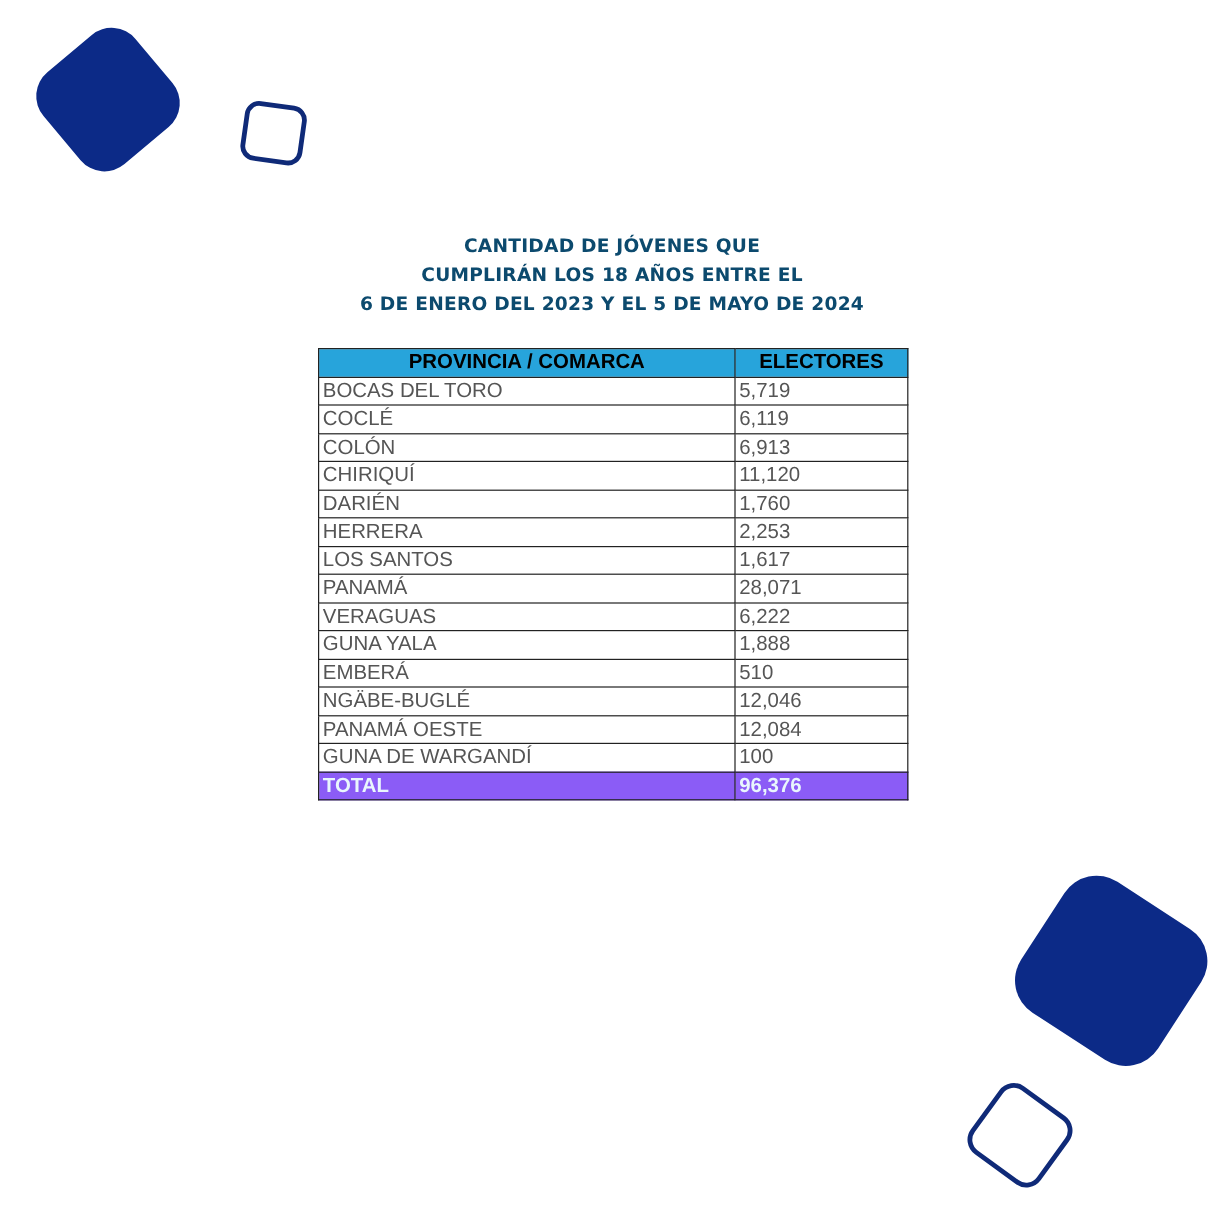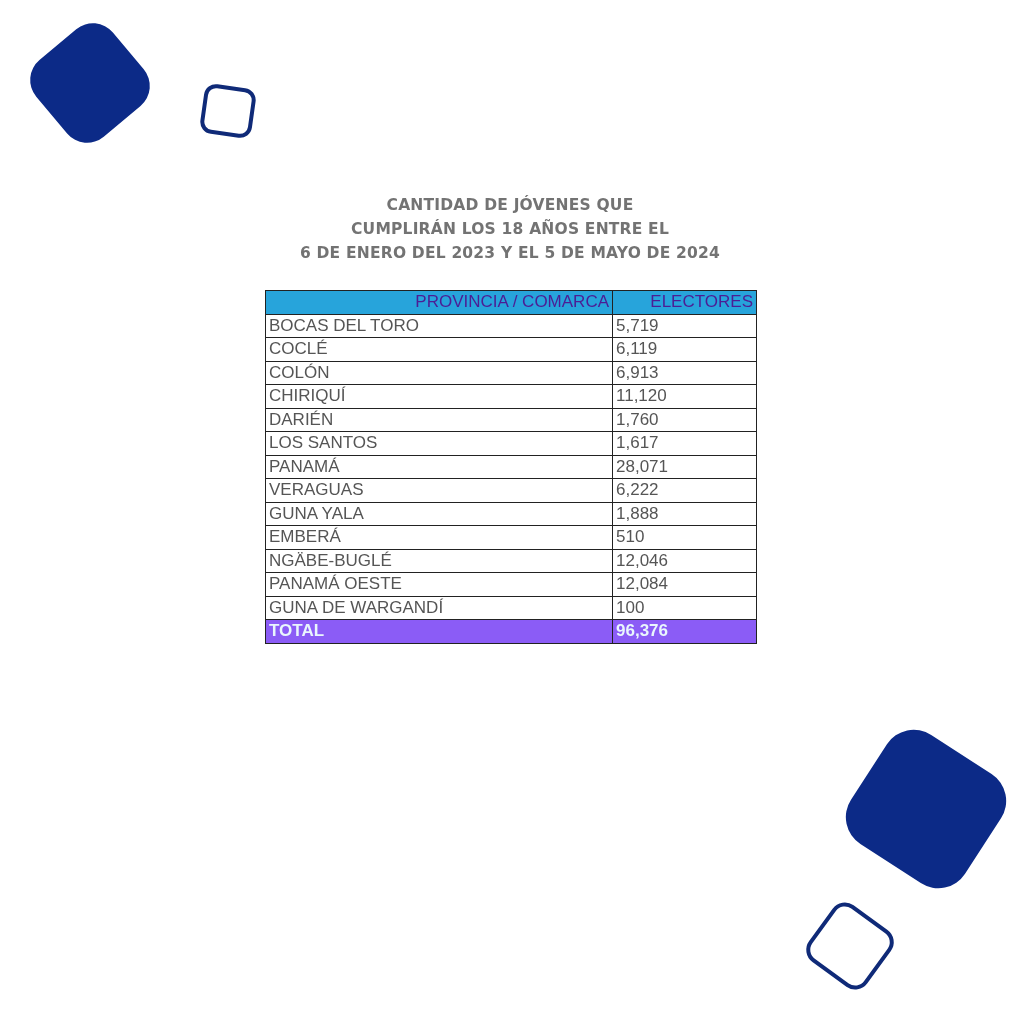--- a/index.html
+++ b/index.html
@@ -5,26 +5,26 @@
     html, body { margin:0; padding:0; }
     body { width:1024px; height:1024px; background:#ffffff; position:relative; overflow:hidden; font-family:"Liberation Sans", sans-serif; }
     .shape { position:absolute; box-sizing:border-box; }
     .filled { background:#0c2a87; border-radius:26px; }
     .outline { border:4px solid #0f2a78; border-radius:12px; background:transparent; }
     #s1 { left:40px; top:33px; width:100px; height:100px; transform:rotate(-40deg); }
     #s2 { left:202px; top:86px; width:52px; height:50px; transform:rotate(8deg); }
     #s3 { left:858px; top:744px; width:136px; height:130px; transform:rotate(33deg); border-radius:32px; }
     #s4 { left:814px; top:911px; width:72px; height:70px; transform:rotate(36deg); border-radius:15px; }
 
-    .title { position:absolute; left:200px; top:193px; width:620px; text-align:center; color:#737373; font-family:"DejaVu Sans", sans-serif; font-weight:bold; font-size:15.5px; line-height:24px; letter-spacing:0.2px; }
+    .title { position:absolute; left:200px; top:193px; width:620px; text-align:center; color:#0c4a6e; font-family:"DejaVu Sans", sans-serif; font-weight:bold; font-size:15.5px; line-height:24px; letter-spacing:0.2px; }
     .title div { white-space:nowrap; }
 
     table.data { position:absolute; left:265px; top:290px; border-collapse:collapse; width:492px; font-family:"Liberation Sans", sans-serif; font-size:17px; color:#555; }
     table.data td, table.data th { border:1.5px solid #222; padding:0 3px; height:22.5px; line-height:22px; }
-    table.data th { background:#27a4db; color:#4c1d95; text-align:right; font-weight:normal; }
+    table.data th { background:#27a4db; color:#000000; text-align:center; font-weight:bold; }
     table.data td.name { width:340px; }
     table.data td.num { text-align:left; }
     table.data tr.total td { background:#8b5cf6; color:#e9f6fd; font-weight:bold; }
   </style>
 </head>
 <body>
 
 <div class="shape filled" id="s1"></div>
 <div class="shape outline" id="s2"></div>
 <div class="shape filled" id="s3"></div>
@@ -58,20 +58,24 @@
       </tr>
       <tr>
         <td class="name">CHIRIQUÍ</td>
         <td class="num">11,120</td>
       </tr>
       <tr>
         <td class="name">DARIÉN</td>
         <td class="num">1,760</td>
       </tr>
       <tr>
+        <td class="name">HERRERA</td>
+        <td class="num">2,253</td>
+      </tr>
+      <tr>
         <td class="name">LOS SANTOS</td>
         <td class="num">1,617</td>
       </tr>
       <tr>
         <td class="name">PANAMÁ</td>
         <td class="num">28,071</td>
       </tr>
       <tr>
         <td class="name">VERAGUAS</td>
         <td class="num">6,222</td>

